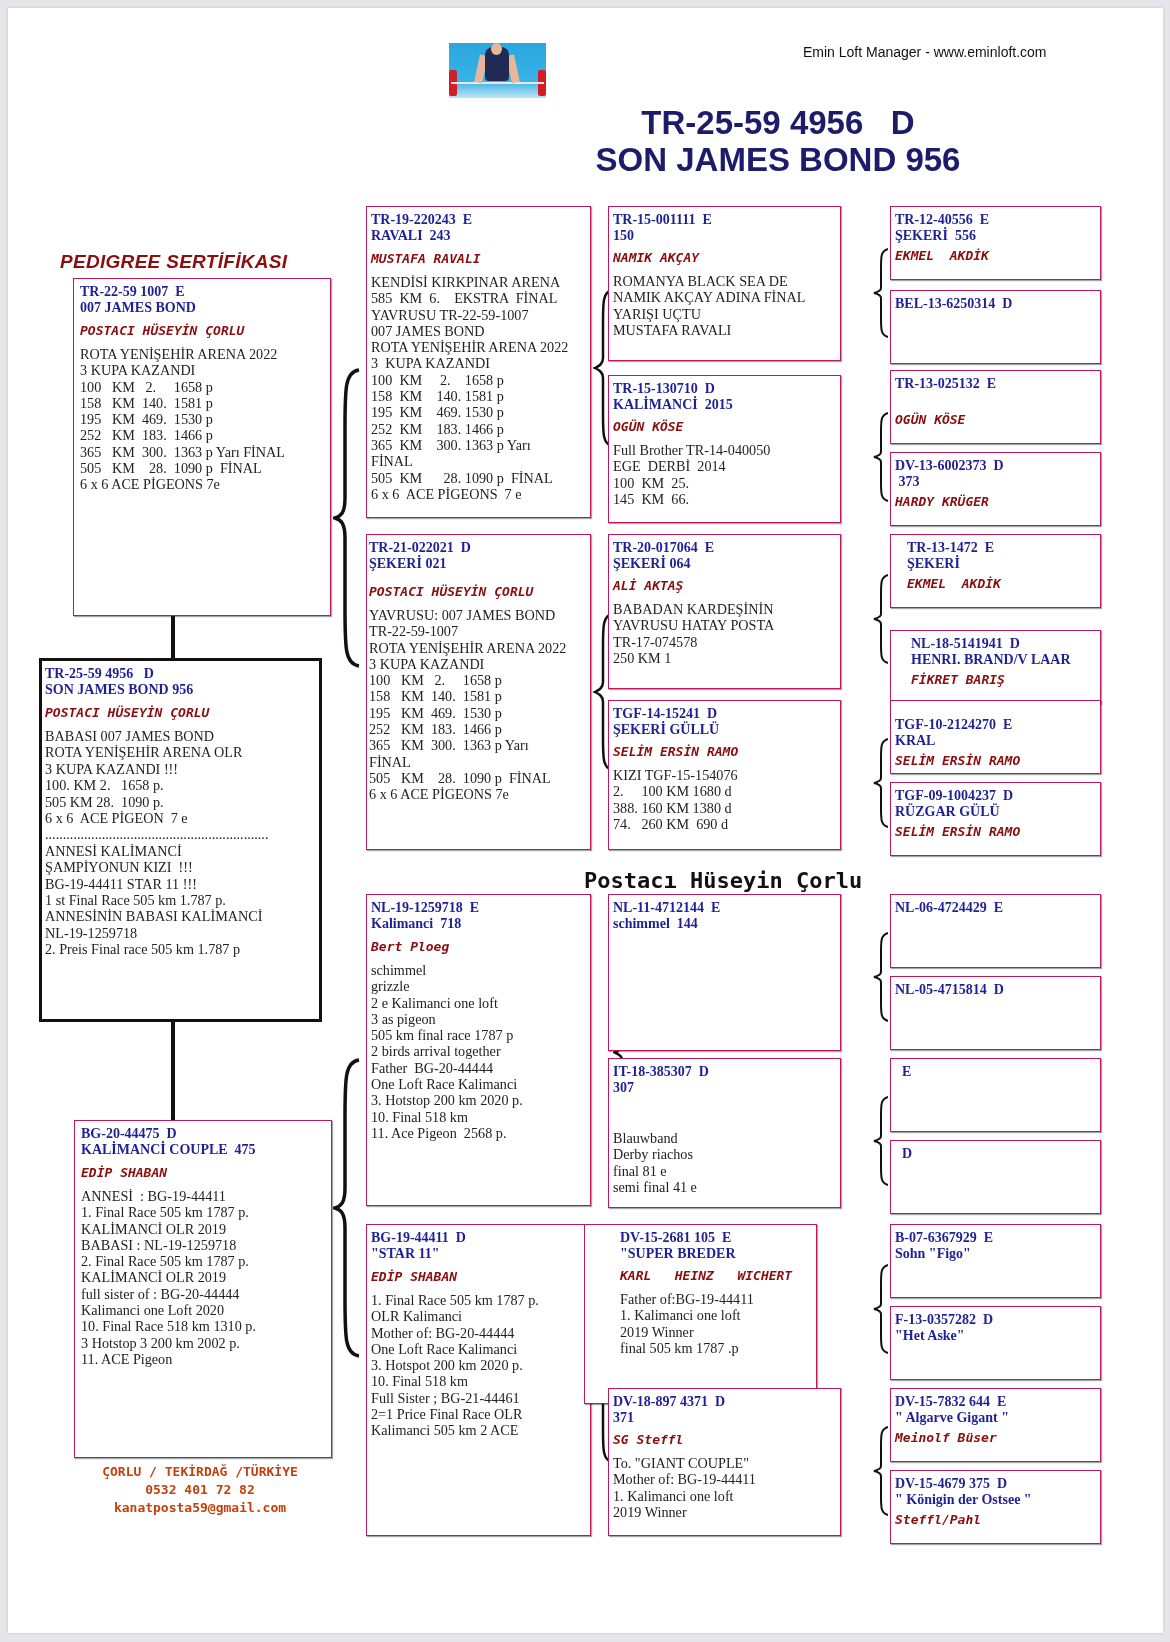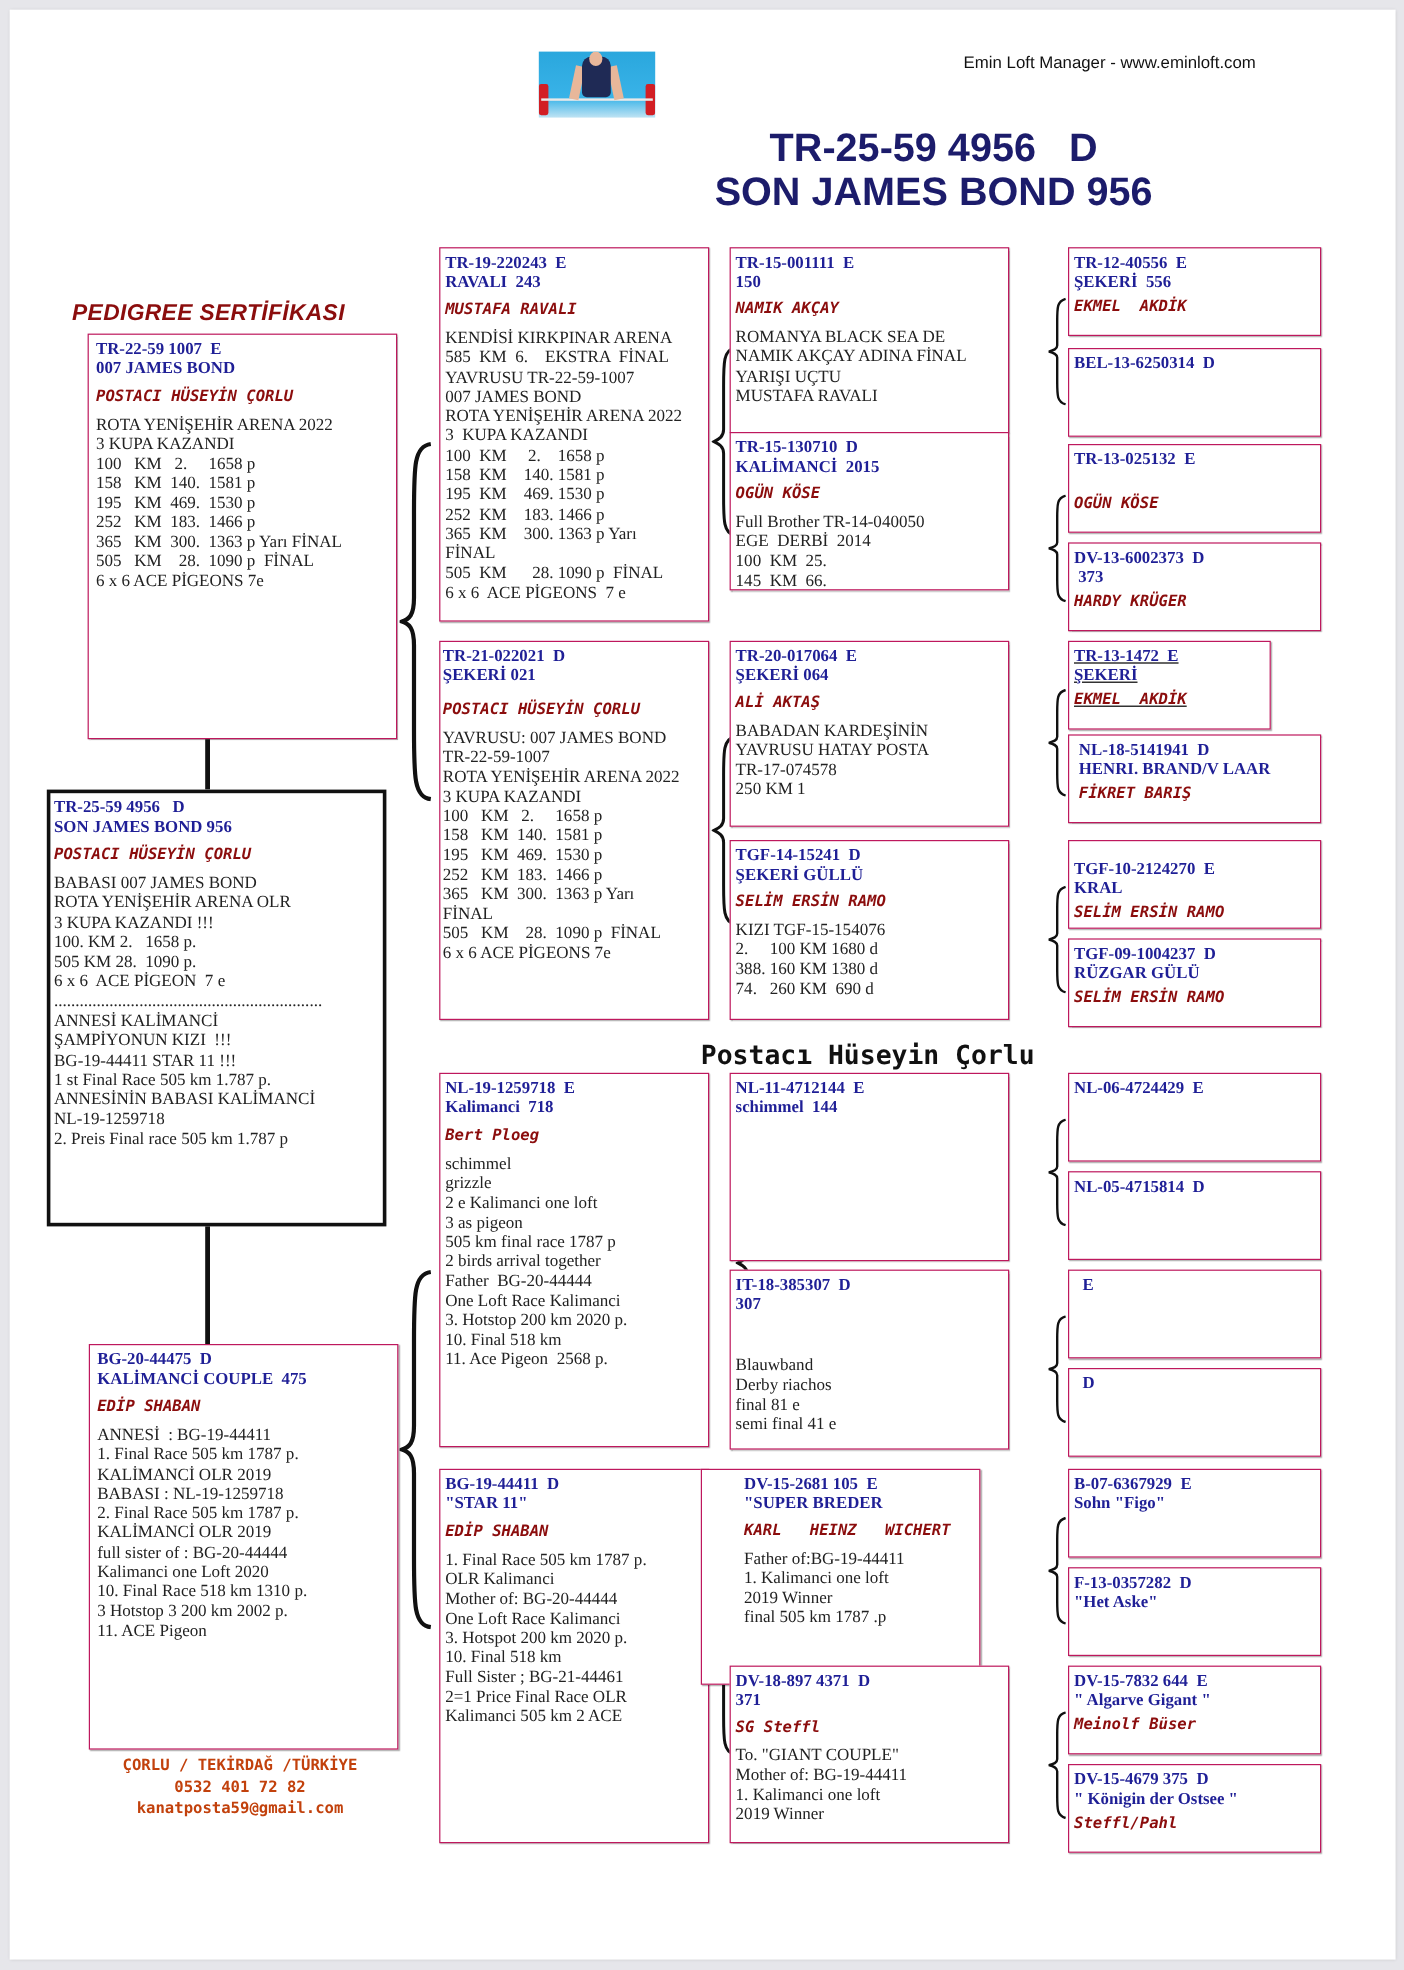--- a/index.html
+++ b/index.html
@@ -199,21 +199,21 @@
         <path d="M19 2 C10 4 10 14 10 34 L10 70 C10 76 6 78 2 80 C6 82 10 84 10 90 L10 126 C10 146 10 156 19 158" fill="none" stroke="#111" stroke-width="2.5"></path>
       </svg>
   </div>
 
   <div class="box small" style="left:600px; top:198px; width:233px; height:155px;">
     <div class="ring">TR-15-001111  E</div>
     <div class="pname">150</div>
     <div class="owner" style="margin-top:6px">NAMIK AKÇAY</div>
     <div class="notes"><span class="line">ROMANYA BLACK SEA DE</span><span class="line">NAMIK AKÇAY ADINA FİNAL</span><span class="line">YARIŞI UÇTU</span><span class="line">MUSTAFA RAVALI</span></div>
   </div>
-  <div class="box small" style="left:600px; top:352px; width:233px; height:132px;">
+  <div class="box small" style="left:600px; top:367px; width:233px; height:148px;">
     <div class="ring">TR-15-130710  D</div>
     <div class="pname">KALİMANCİ  2015</div>
     <div class="owner" style="margin-top:6px">OGÜN KÖSE</div>
     <div class="notes"><span class="line">Full Brother TR-14-040050</span><span class="line">EGE  DERBİ  2014</span><span class="line">100  KM  25.</span><span class="line">145  KM  66.</span></div>
   </div>
   <div class="box small" style="left:600px; top:526px; width:233px; height:155px;">
     <div class="ring">TR-20-017064  E</div>
     <div class="pname">ŞEKERİ 064</div>
     <div class="owner" style="margin-top:6px">ALİ AKTAŞ</div>
     <div class="notes"><span class="line">BABADAN KARDEŞİNİN</span><span class="line">YAVRUSU HATAY POSTA</span><span class="line">TR-17-074578</span><span class="line">250 KM 1</span></div>
@@ -304,26 +304,26 @@
       <div class="box small" style="left: 882px; top: 362px; width: 211px; height: 74px; padding: 5px 4px;">
         <div class="ring">TR-13-025132  E</div>
         <div class="pname" style="min-height: 16px;"></div>
         <div class="owner" style="margin-top: 4px;">OGÜN KÖSE</div>
       </div>
       <div class="box small" style="left: 882px; top: 444px; width: 211px; height: 74px; padding: 5px 4px;">
         <div class="ring">DV-13-6002373  D</div>
         <div class="pname" style="min-height: 16px;"> 373</div>
         <div class="owner" style="margin-top: 4px;">HARDY KRÜGER</div>
       </div>
-      <div class="box small" style="left: 882px; top: 526px; width: 169px; height: 74px; padding: 5px 4px; text-decoration: underline;">
+      <div class="box small" style="left: 882px; top: 526px; width: 211px; height: 74px; padding: 5px 16px;">
         <div class="ring">TR-13-1472  E</div>
         <div class="pname" style="min-height: 16px;">ŞEKERİ</div>
         <div class="owner" style="margin-top: 4px;">EKMEL  AKDİK</div>
       </div>
-      <div class="box small" style="left: 882px; top: 604px; width: 211px; height: 74px; padding: 5px 8px;">
+      <div class="box small" style="left: 882px; top: 622px; width: 211px; height: 74px; padding: 5px 20px;">
         <div class="ring">NL-18-5141941  D</div>
         <div class="pname" style="min-height: 16px;">HENRI. BRAND/V LAAR</div>
         <div class="owner" style="margin-top: 4px;">FİKRET BARIŞ</div>
       </div>
       <div class="box small" style="left: 882px; top: 692px; width: 211px; height: 74px; padding: 16px 4px;">
         <div class="ring">TGF-10-2124270  E</div>
         <div class="pname" style="min-height: 16px;">KRAL</div>
         <div class="owner" style="margin-top: 4px;">SELİM ERSİN RAMO</div>
       </div>
       <div class="box small" style="left: 882px; top: 774px; width: 211px; height: 74px; padding: 5px 4px;">

